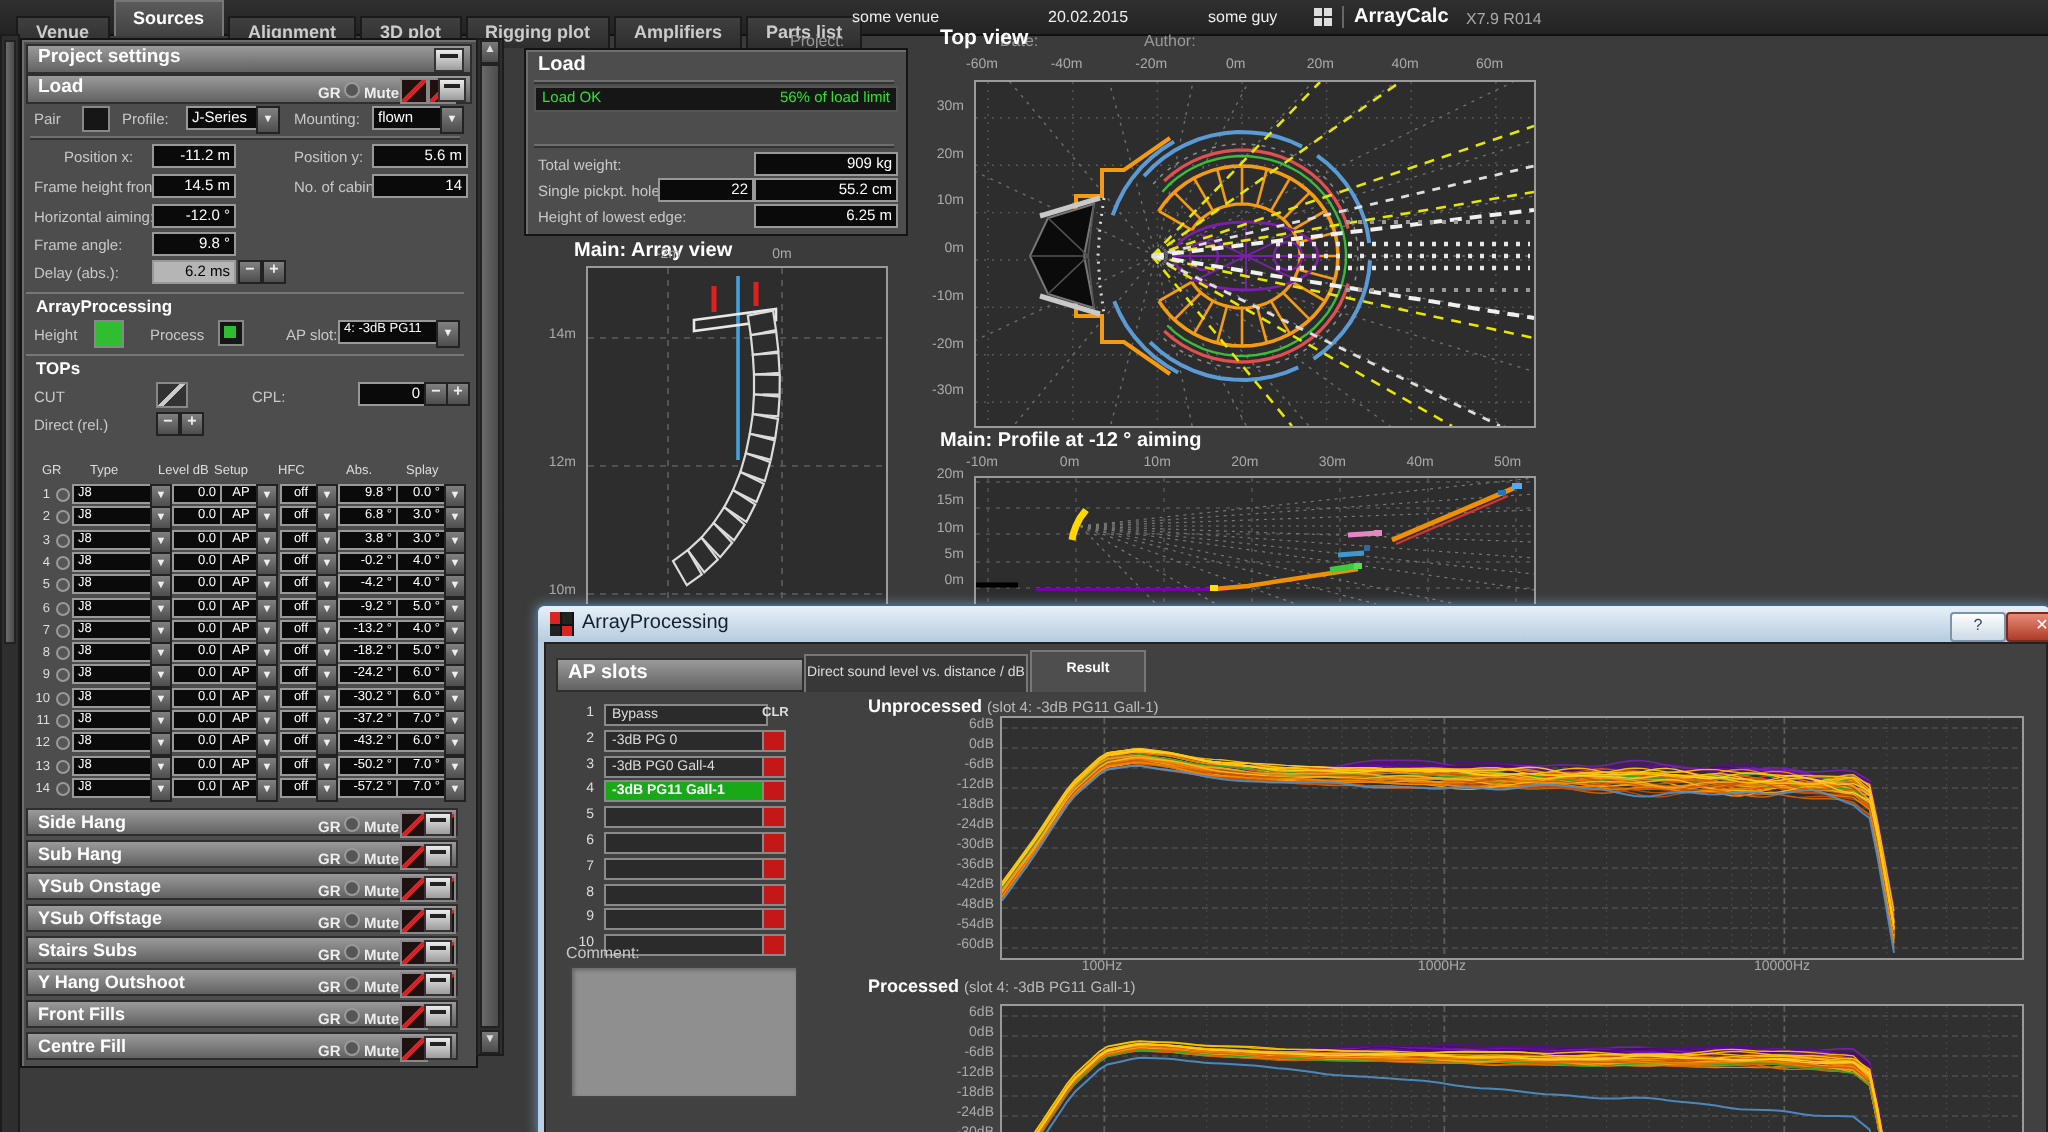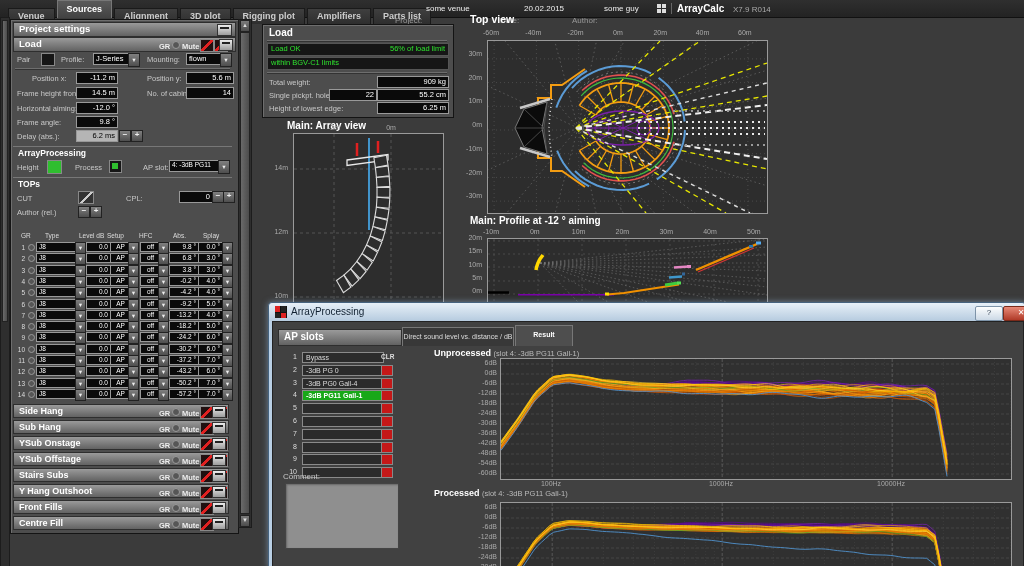--- a/index.html
+++ b/index.html
@@ -160,21 +160,21 @@
     <span class="fld left" style="left:158px;top:140px;width:46px;height:10px;font-size:6.5px">4: -3dB PG11</span>
     <span class="btn3d ddb" style="left:207px;top:140px;width:10px;height:12px;line-height:12px">▼</span>
 
     <div class="subhdr" style="left:2px;top:157px;width:214px">TOPs</div>
     <span class="lbl" style="left:6px;top:174px">CUT</span>
     <span class="cutbtn" style="left:67px;top:171px"></span>
     <span class="lbl" style="left:115px;top:174px">CPL:</span>
     <span class="fld" style="left:168px;top:171px;width:30px;height:10px">0</span>
     <span class="btn3d spin" style="left:201px;top:171px;width:10px;height:10px">−</span>
     <span class="btn3d spin" style="left:212px;top:171px;width:10px;height:10px">+</span>
-    <span class="lbl" style="left:6px;top:188px">Author (rel.)</span>
+    <span class="lbl" style="left:6px;top:188px">Direct (rel.)</span>
     <span class="btn3d spin" style="left:67px;top:186px;width:10px;height:10px">−</span>
     <span class="btn3d spin" style="left:79px;top:186px;width:10px;height:10px">+</span>
 
     <div class="abs" id="cabtable" style="left:4px;top:212px;width:219px;height:168px">
         <div class="lbl" style="left: 6px; top: 0px; font-size: 6.5px; color: rgb(221, 221, 221);">GR</div>
         <div class="lbl" style="left: 30px; top: 0px; font-size: 6.5px; color: rgb(221, 221, 221);">Type</div>
         <div class="lbl" style="left: 64px; top: 0px; font-size: 6.5px; color: rgb(221, 221, 221);">Level dB</div>
         <div class="lbl" style="left: 92px; top: 0px; font-size: 6.5px; color: rgb(221, 221, 221);">Setup</div>
         <div class="lbl" style="left: 124px; top: 0px; font-size: 6.5px; color: rgb(221, 221, 221);">HFC</div>
         <div class="lbl" style="left: 158px; top: 0px; font-size: 6.5px; color: rgb(221, 221, 221);">Abs.</div>
@@ -443,23 +443,20 @@
     <div class="thumb" style="top:12px;height:480px"></div>
     <div class="ar" style="bottom:0">▼</div>
   </div>
 
   <div class="panel" style="left:262px;top:24px;width:190px;height:92px">
     <div class="abs" style="left:6px;top:2px;font-size:10px;font-weight:bold">Load</div>
     <div class="divline" style="left:4px;top:15px;width:180px"></div>
     <div class="statbar" style="left:4px;top:18px;width:180px;height:11px">
       <span style="position:absolute;left:3px;color:#2ee22e">Load OK</span>
       <span style="position:absolute;right:3px;color:#2ee22e">56% of load limit</span>
-    </div>
-    <div class="statbar" style="left:4px;top:32px;width:180px;height:11px">
-      <span style="position:absolute;left:3px;color:#2ee22e">within BGV-C1 limits</span>
     </div>
     <div class="divline" style="left:4px;top:47px;width:180px"></div>
     <span class="lbl" style="left:6px;top:53px">Total weight:</span>
     <span class="fld" style="left:114px;top:51px;width:68px;height:10px">909 kg</span>
     <span class="lbl" style="left:6px;top:66px">Single pickpt. hole no/pos:</span>
     <span class="fld" style="left:66px;top:64px;width:44px;height:10px">22</span>
     <span class="fld" style="left:114px;top:64px;width:68px;height:10px">55.2 cm</span>
     <span class="lbl" style="left:6px;top:79px">Height of lowest edge:</span>
     <span class="fld" style="left:114px;top:77px;width:68px;height:10px">6.25 m</span>
   </div>

